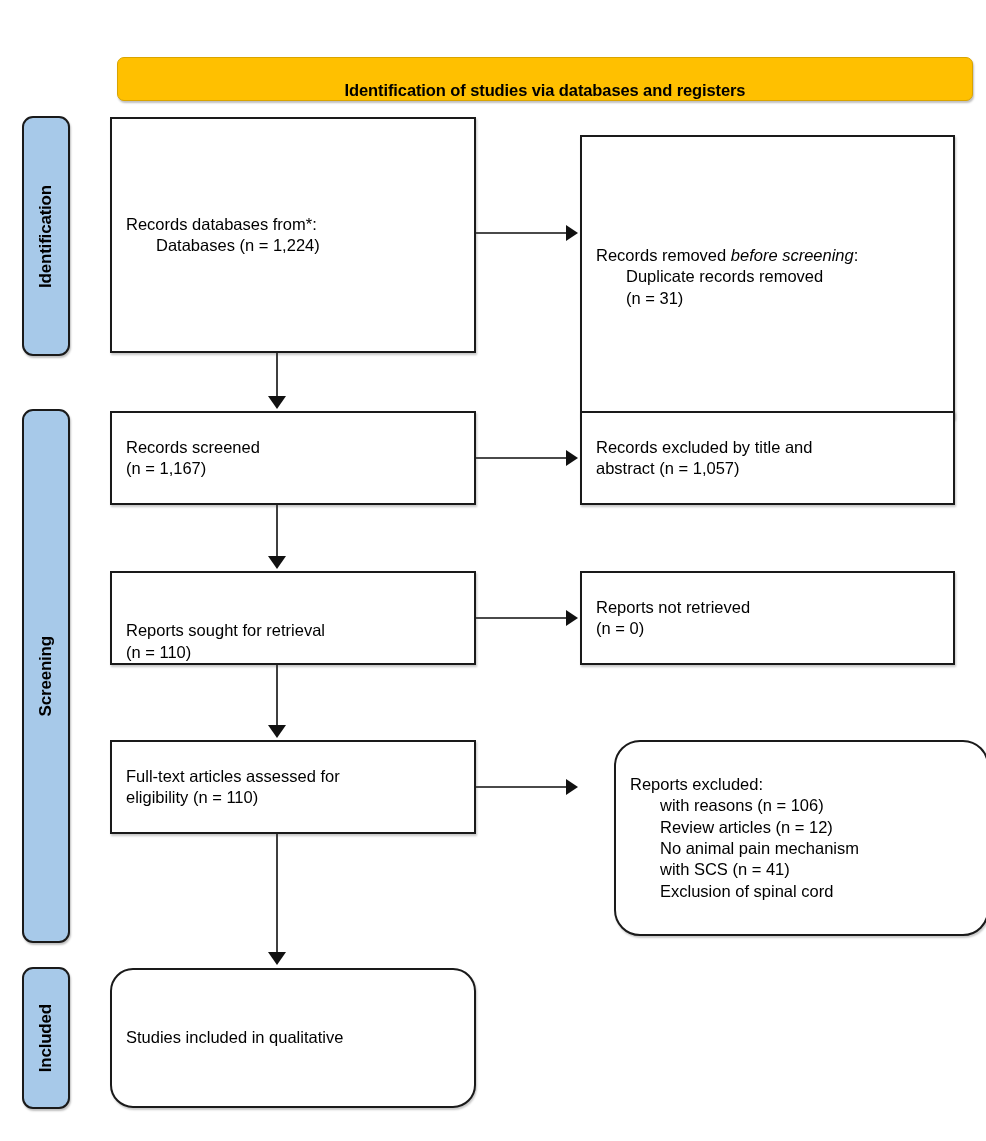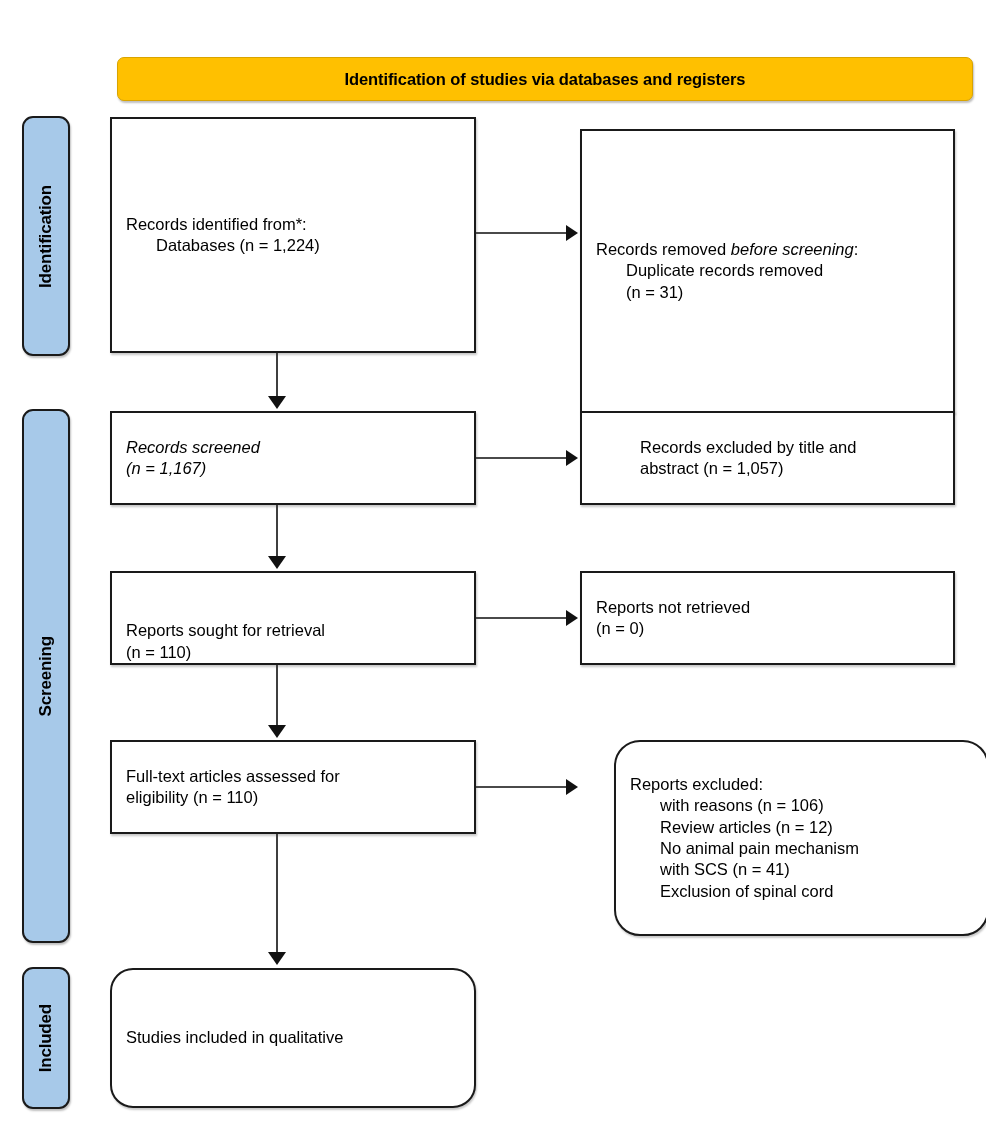--- a/index.html
+++ b/index.html
@@ -24,21 +24,21 @@
   .banner {
     position: absolute;
     left: 117px;
     top: 57px;
     width: 856px;
     height: 44px;
     background: #FFC000;
     border: 1px solid #d9a400;
     border-radius: 7px;
     display: flex;
-    align-items: center;
+    align-items: flex-end;
     justify-content: center;
     font-size: 16.5px;
     font-weight: bold;
     color: #000000;
     letter-spacing: -0.1px;
     box-shadow: 1px 2px 2px rgba(0,0,0,0.25);
   }
 
   
   .rail {
@@ -81,28 +81,28 @@
     line-height: 1.30;
     color: #000000;
     width: 100%;
   }
   .indent  { padding-left: 30px; display: block; }
   .indent2 { padding-left: 30px; display: block; }
   em.it { font-style: italic; }
 
   
   .b-identified  { left: 110px; top: 117px; width: 366px; height: 236px; }
-  .b-screened    { left: 110px; top: 411px; width: 366px; height: 94px; font-style: italic;  }
+  .b-screened    { left: 110px; top: 411px; width: 366px; height: 94px;  }
   .b-sought      { left: 110px; top: 571px; width: 366px; height: 94px; align-items: flex-end;  }
   .b-fulltext    { left: 110px; top: 740px; width: 366px; height: 94px;  }
   .b-included    { left: 110px; top: 968px; width: 366px; height: 140px; border-radius: 23px; }
 
   
-  .b-removed     { left: 580px; top: 129px; width: 375px; height: 284px; }
-  .b-excluded-ta { left: 580px; top: 411px; width: 375px; height: 94px; padding-left: 44px;  }
+  .b-removed     { left: 580px; top: 135px; width: 375px; height: 284px; }
+  .b-excluded-ta { left: 580px; top: 411px; width: 375px; height: 94px;  }
   .b-notretr     { left: 580px; top: 571px; width: 375px; height: 94px;  }
   .b-repexcl     { left: 614px; top: 740px; width: 375px; height: 196px; border-radius: 26px; }
 
   .b-identified .inner,
   .b-removed .inner,
   .b-repexcl .inner { align-self: center; }
 
   
   .v-line {
     position: absolute;
@@ -165,21 +165,21 @@
   </div>
   <div class="rail rail-screening">
     <span>Screening</span>
   </div>
   <div class="rail rail-included">
     <span>Included</span>
   </div>
 
   <div class="box b-identified">
     <div class="inner">
-      <span>Records identified from*:</span>
+      <span>Records databases from*:</span>
       <span class="indent">Databases (n = 1,224)</span>
     </div>
   </div>
 
   <div class="box b-removed">
     <div class="inner">
       <span>Records removed </span><em class="it">before screening</em><span>:</span>
       <span class="indent">Duplicate records removed</span>
       <span class="indent">(n = 31)</span>
     </div>

